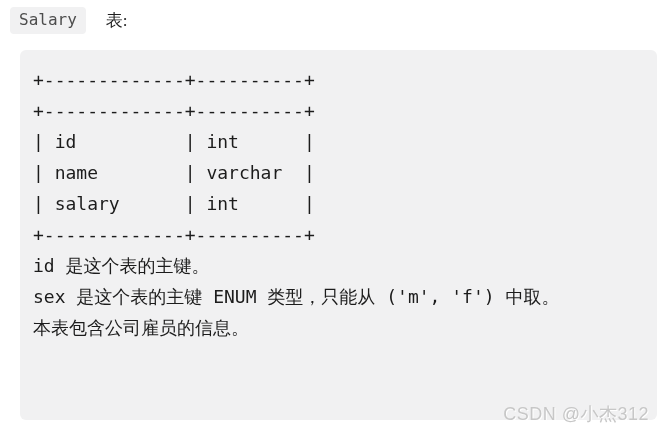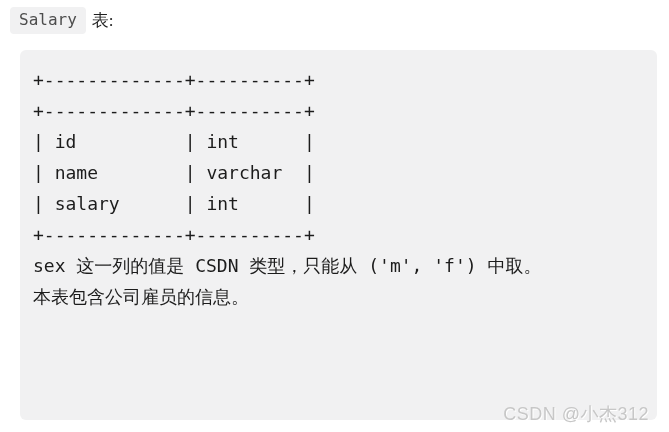--- a/index.html
+++ b/index.html
@@ -15,21 +15,21 @@
     font-family: "Liberation Sans", sans-serif;
     box-sizing: border-box;
   }
   .intro-line {
     position: absolute;
     left: 10px;
     top: 6px;
     height: 28px;
     display: flex;
     align-items: center;
-    gap: 6px;
+    gap: 20px;
   }
   .inline-code {
     display: inline-block;
     background: #f1f1f2;
     border-radius: 4px;
     padding: 3px 9px 4px 9px;
     font-family: "DejaVu Sans Mono", "Liberation Mono", monospace;
     font-size: 16px;
     line-height: 20px;
     color: #4d4d4d;
@@ -78,17 +78,18 @@
   <span class="intro-text">表:</span>
 </div>
 
 <div class="code-block">
   <div class="code-line">+-------------+----------+</div>
   <div class="code-line">+-------------+----------+</div>
   <div class="code-line">| id          | int      |</div>
   <div class="code-line">| name        | varchar  |</div>
   <div class="code-line">| salary      | int      |</div>
   <div class="code-line">+-------------+----------+</div>
-  <div class="code-line">sex 这一列的值是 CSDN 类型，只能从 ('m', 'f') 中取。</div>
+  <div class="code-line">id 是这个表的主键。</div>
+  <div class="code-line">sex 是这个表的主键 ENUM 类型，只能从 ('m', 'f') 中取。</div>
   <div class="code-line">本表包含公司雇员的信息。</div>
 </div>
 
 <div class="watermark">CSDN @小杰312</div>
 
 </body></html>

